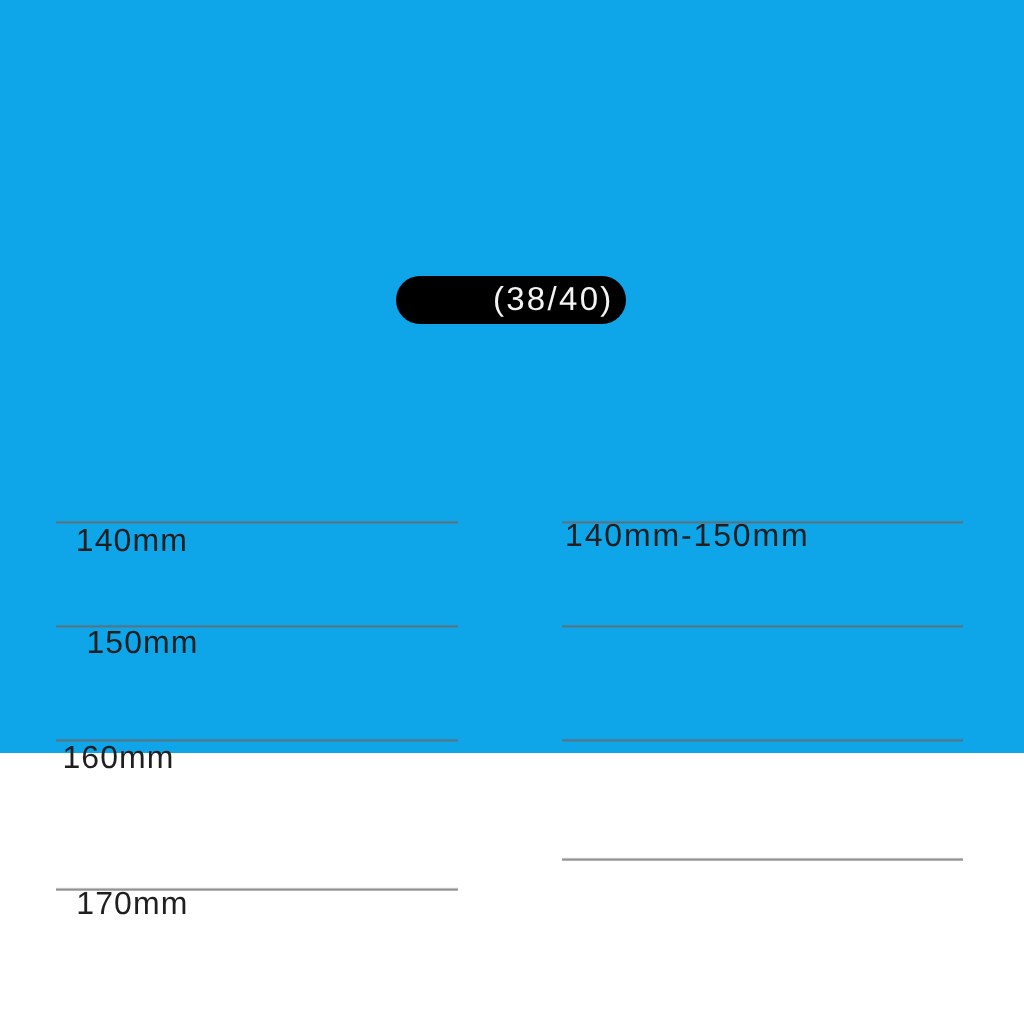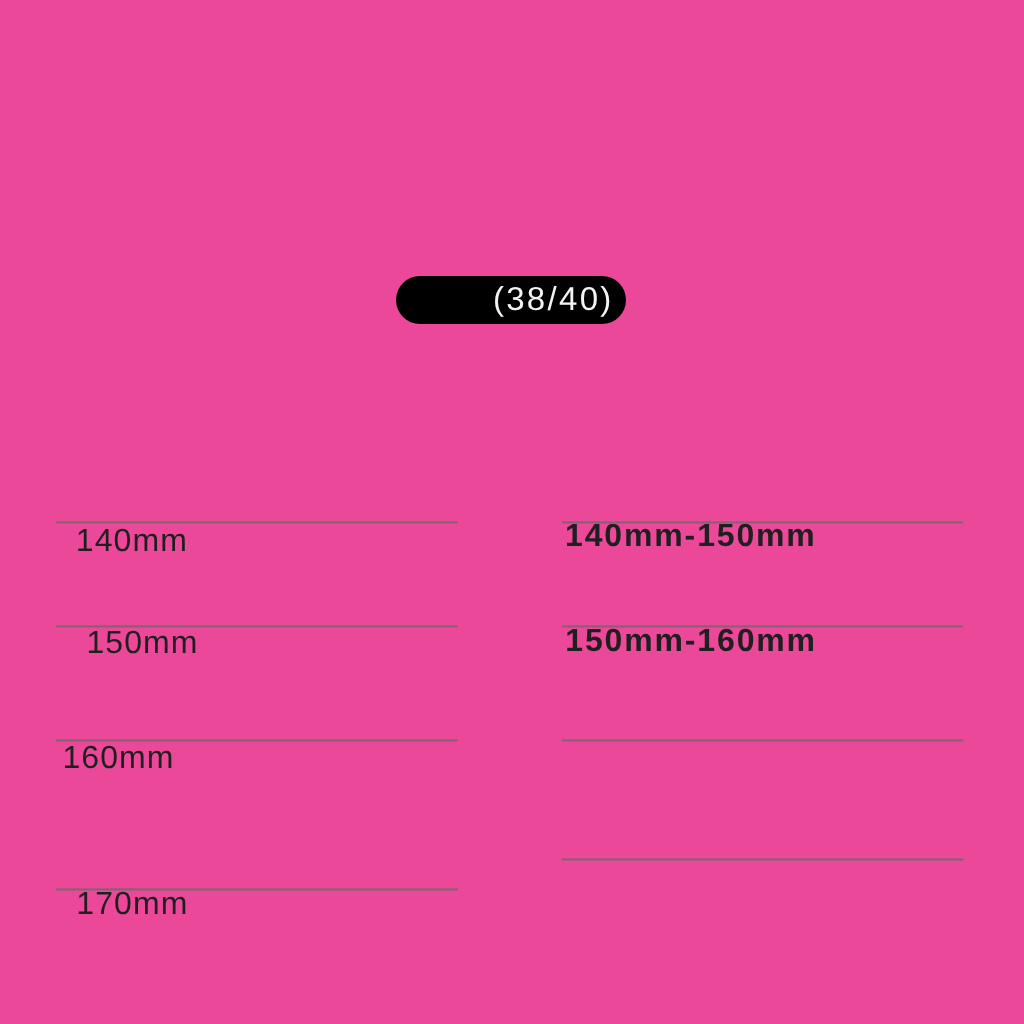--- a/index.html
+++ b/index.html
@@ -12,22 +12,22 @@
     height: 1024px;
     background: #ffffff;
     font-family: "Liberation Sans", sans-serif;
     -webkit-font-smoothing: antialiased;
     text-rendering: geometricPrecision;
     overflow: hidden;
   }
   .page {
     position: relative;
     width: 1024px;
-    height: 1024px;
-    background: #ec4899;
+    height: 753px;
+    background: #0ea5e9;
     
     transform: translateZ(0);
   }
 
   
   .badge {
     position: absolute;
     left: 396.3px;
     top: 275.7px;
     width: 229.7px;
@@ -65,21 +65,21 @@
   .opt-label {
     position: absolute;
     transform: translateZ(0);
     font-size: 32px;
     color: #1f1f1f;
     line-height: 1;
     white-space: nowrap;
     margin-top: 48px;
   }
   .col-left  .opt-label { letter-spacing: 1.10px; }
-  .col-right .opt-label { letter-spacing: 1.85px; font-weight: bold; }
+  .col-right .opt-label { letter-spacing: 1.85px; }
 
   .divider {
     position: absolute;
     left: 0;
     bottom: 0;
     width: 401.3px;
     height: 4px;
     background: linear-gradient(to bottom,
         rgba(255,255,255,0) 0%,
         rgba(130,130,130,0.12) 20%,
@@ -124,21 +124,20 @@
   </div>
 
   <div class="col col-right">
 
     <div class="opt" style="top:475.9px;height:48.35px">
       <span class="opt-label" style="left:3.20px;top:-4.60px">140mm-150mm</span>
       <span class="divider"></span>
     </div>
 
     <div class="opt" style="top:580.4px;height:47.75px">
-      <span class="opt-label" style="left:3.40px;top:-4.60px">150mm-160mm</span>
       <span class="divider"></span>
     </div>
 
     <div class="opt" style="top:698.5px;height:43.75px">
       <span class="divider"></span>
     </div>
 
     <div class="opt" style="top:822px;height:39.45px">
       <span class="divider"></span>
     </div>

